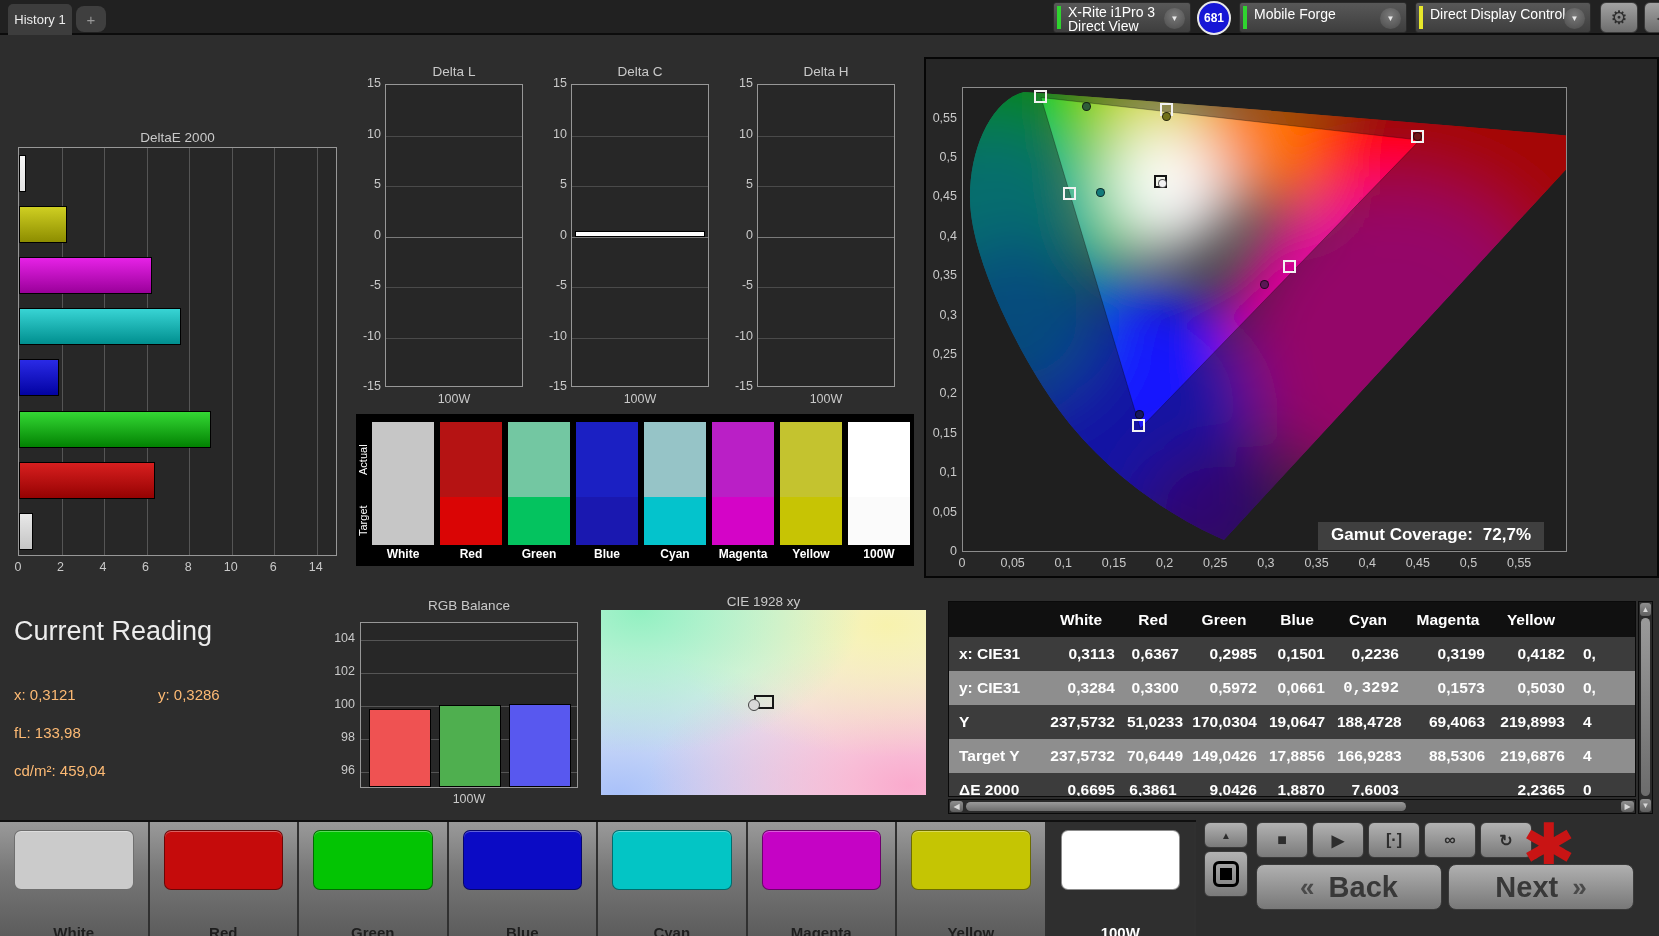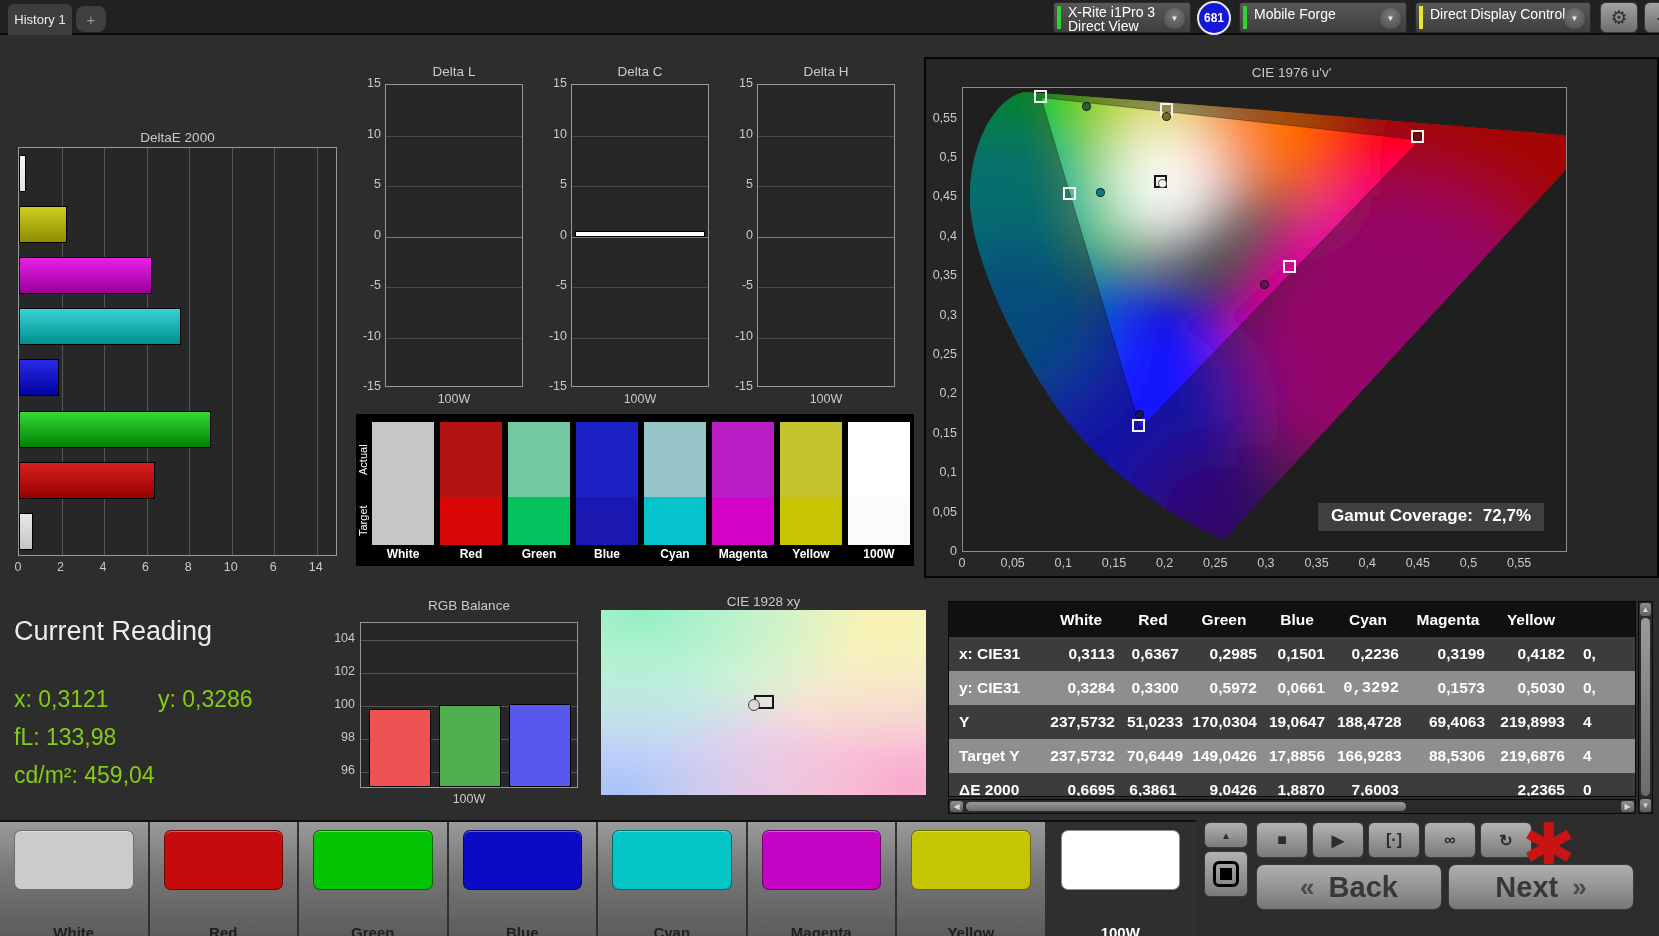--- a/index.html
+++ b/index.html
@@ -38,26 +38,26 @@
   .rot-label { position:absolute; left:1px; width:13px; color:#fff; font-size:11px;
                writing-mode:vertical-rl; transform:rotate(180deg); text-align:center; }
   .sw-label { position:absolute; color:#fff; font-size:12px; font-weight:bold; text-align:center; }
 
   
   .cie-panel { left:924px; top:57px; width:735px; height:521px; background:#262626; border:2px solid #060606; }
   .cie-plot { left:36px; top:28px; width:605px; height:465px; background:#1f1f1f; border:1px solid #8c8c8c; overflow:hidden; }
   .tsq { position:absolute; width:13px; height:13px; border:2px solid #f2f2f2; background:transparent; }
   .tsq.black { border-color:#141414; }
   .mdot { position:absolute; width:9px; height:9px; border-radius:50%; border:1px solid rgba(0,0,0,0.65); }
-  .coverage { position:absolute; right:22px; top:415px; height:28px; background:#3f3f3f; color:#fff;
+  .coverage { position:absolute; right:22px; top:434px; height:28px; background:#3f3f3f; color:#fff;
               font-size:17px; font-weight:bold; padding:3px 13px; display:flex; gap:10px; }
 
   
   .cr-title { left:14px; top:616px; font-size:27px; color:#ececec; }
-  .cr-val { font-size:23px; color:#84cc16; }
+  .cr-val { font-size:15px; color:#fdba74; }
 
   
   .cie31 { left:601px; top:610px; width:325px; height:185px;
            background:
              radial-gradient(ellipse at 12% 0%, rgba(140,240,190,0.95), rgba(140,240,190,0) 55%),
              radial-gradient(ellipse at 88% 8%, rgba(248,242,170,0.95), rgba(248,242,170,0) 55%),
              radial-gradient(ellipse at 95% 95%, rgba(250,170,205,1), rgba(250,170,205,0) 60%),
              radial-gradient(ellipse at 5% 100%, rgba(165,190,250,0.95), rgba(165,190,250,0) 55%),
              #f2f4f2; }
 
@@ -241,21 +241,20 @@
       <div class=" sw-label" style="left: 356px; top: 133px; width: 62px; position: absolute;">Magenta</div>
       <div style="left: 424px; top: 8px; width: 62px; height: 75px; background: rgb(196, 195, 47); position: absolute;"></div>
       <div style="left: 424px; top: 83px; width: 62px; height: 48px; background: rgb(199, 196, 4); position: absolute;"></div>
       <div class=" sw-label" style="left: 424px; top: 133px; width: 62px; position: absolute;">Yellow</div>
       <div style="left: 492px; top: 8px; width: 62px; height: 75px; background: rgb(255, 255, 255); position: absolute;"></div>
       <div style="left: 492px; top: 83px; width: 62px; height: 48px; background: rgb(251, 251, 251); position: absolute;"></div>
       <div class=" sw-label" style="left: 492px; top: 133px; width: 62px; position: absolute;">100W</div>
     </div>
 
   <div class="abs cie-panel">
-    <div class="chart-title" style="position:absolute;left:0;right:0;top:6px;">CIE 1976 u'v'</div>
     <div class="abs cie-plot" id="cie-plot">
       <svg id="cie-svg" width="605" height="465">
         <defs>
           <clipPath id="shoe-clip">
             <path d="M 61 4 C 230 16, 440 33, 632 50 L 261 452 C 205 428, 140 382, 96 322 C 55 266, 8 170, 7 112 C 6 62, 28 12, 61 4 Z"></path>
           </clipPath>
           <clipPath id="tri-clip">
               <polygon id="tri-poly" points="78.0,9.5 456.9,52.1 177.3,340.5"></polygon>
             </clipPath>
           <filter id="blobblur" x="-60%" y="-60%" width="220%" height="220%">

